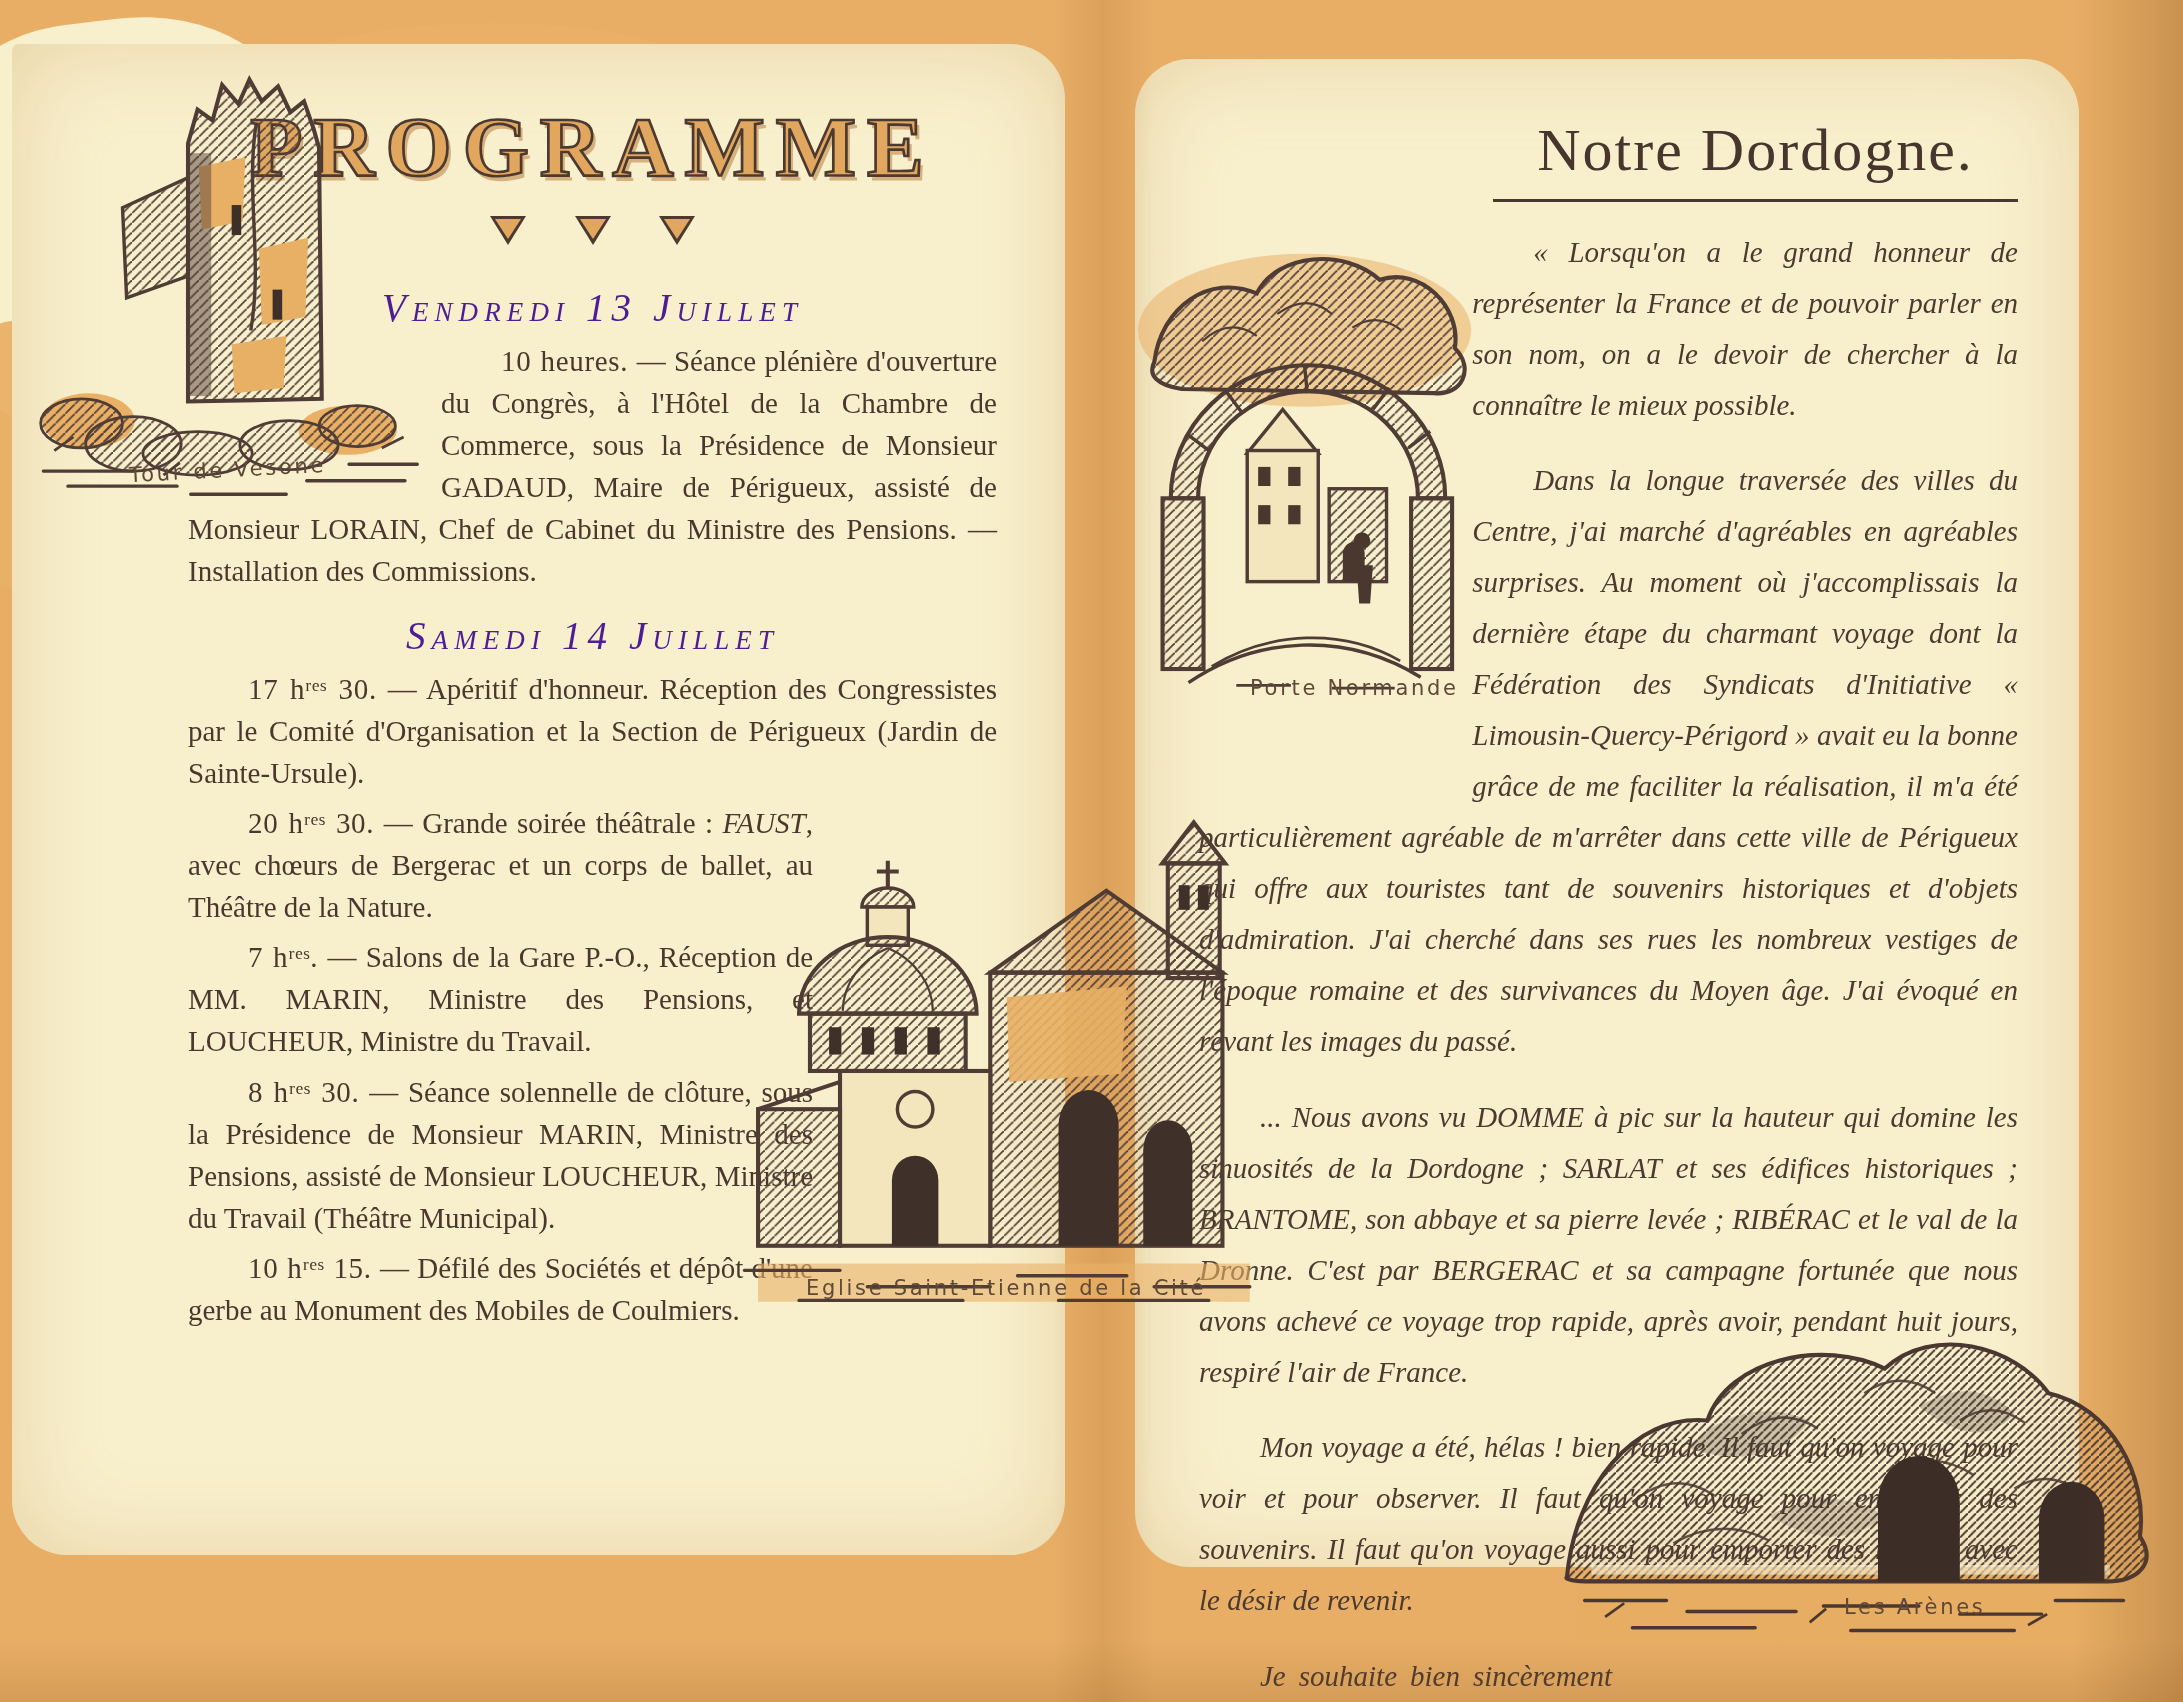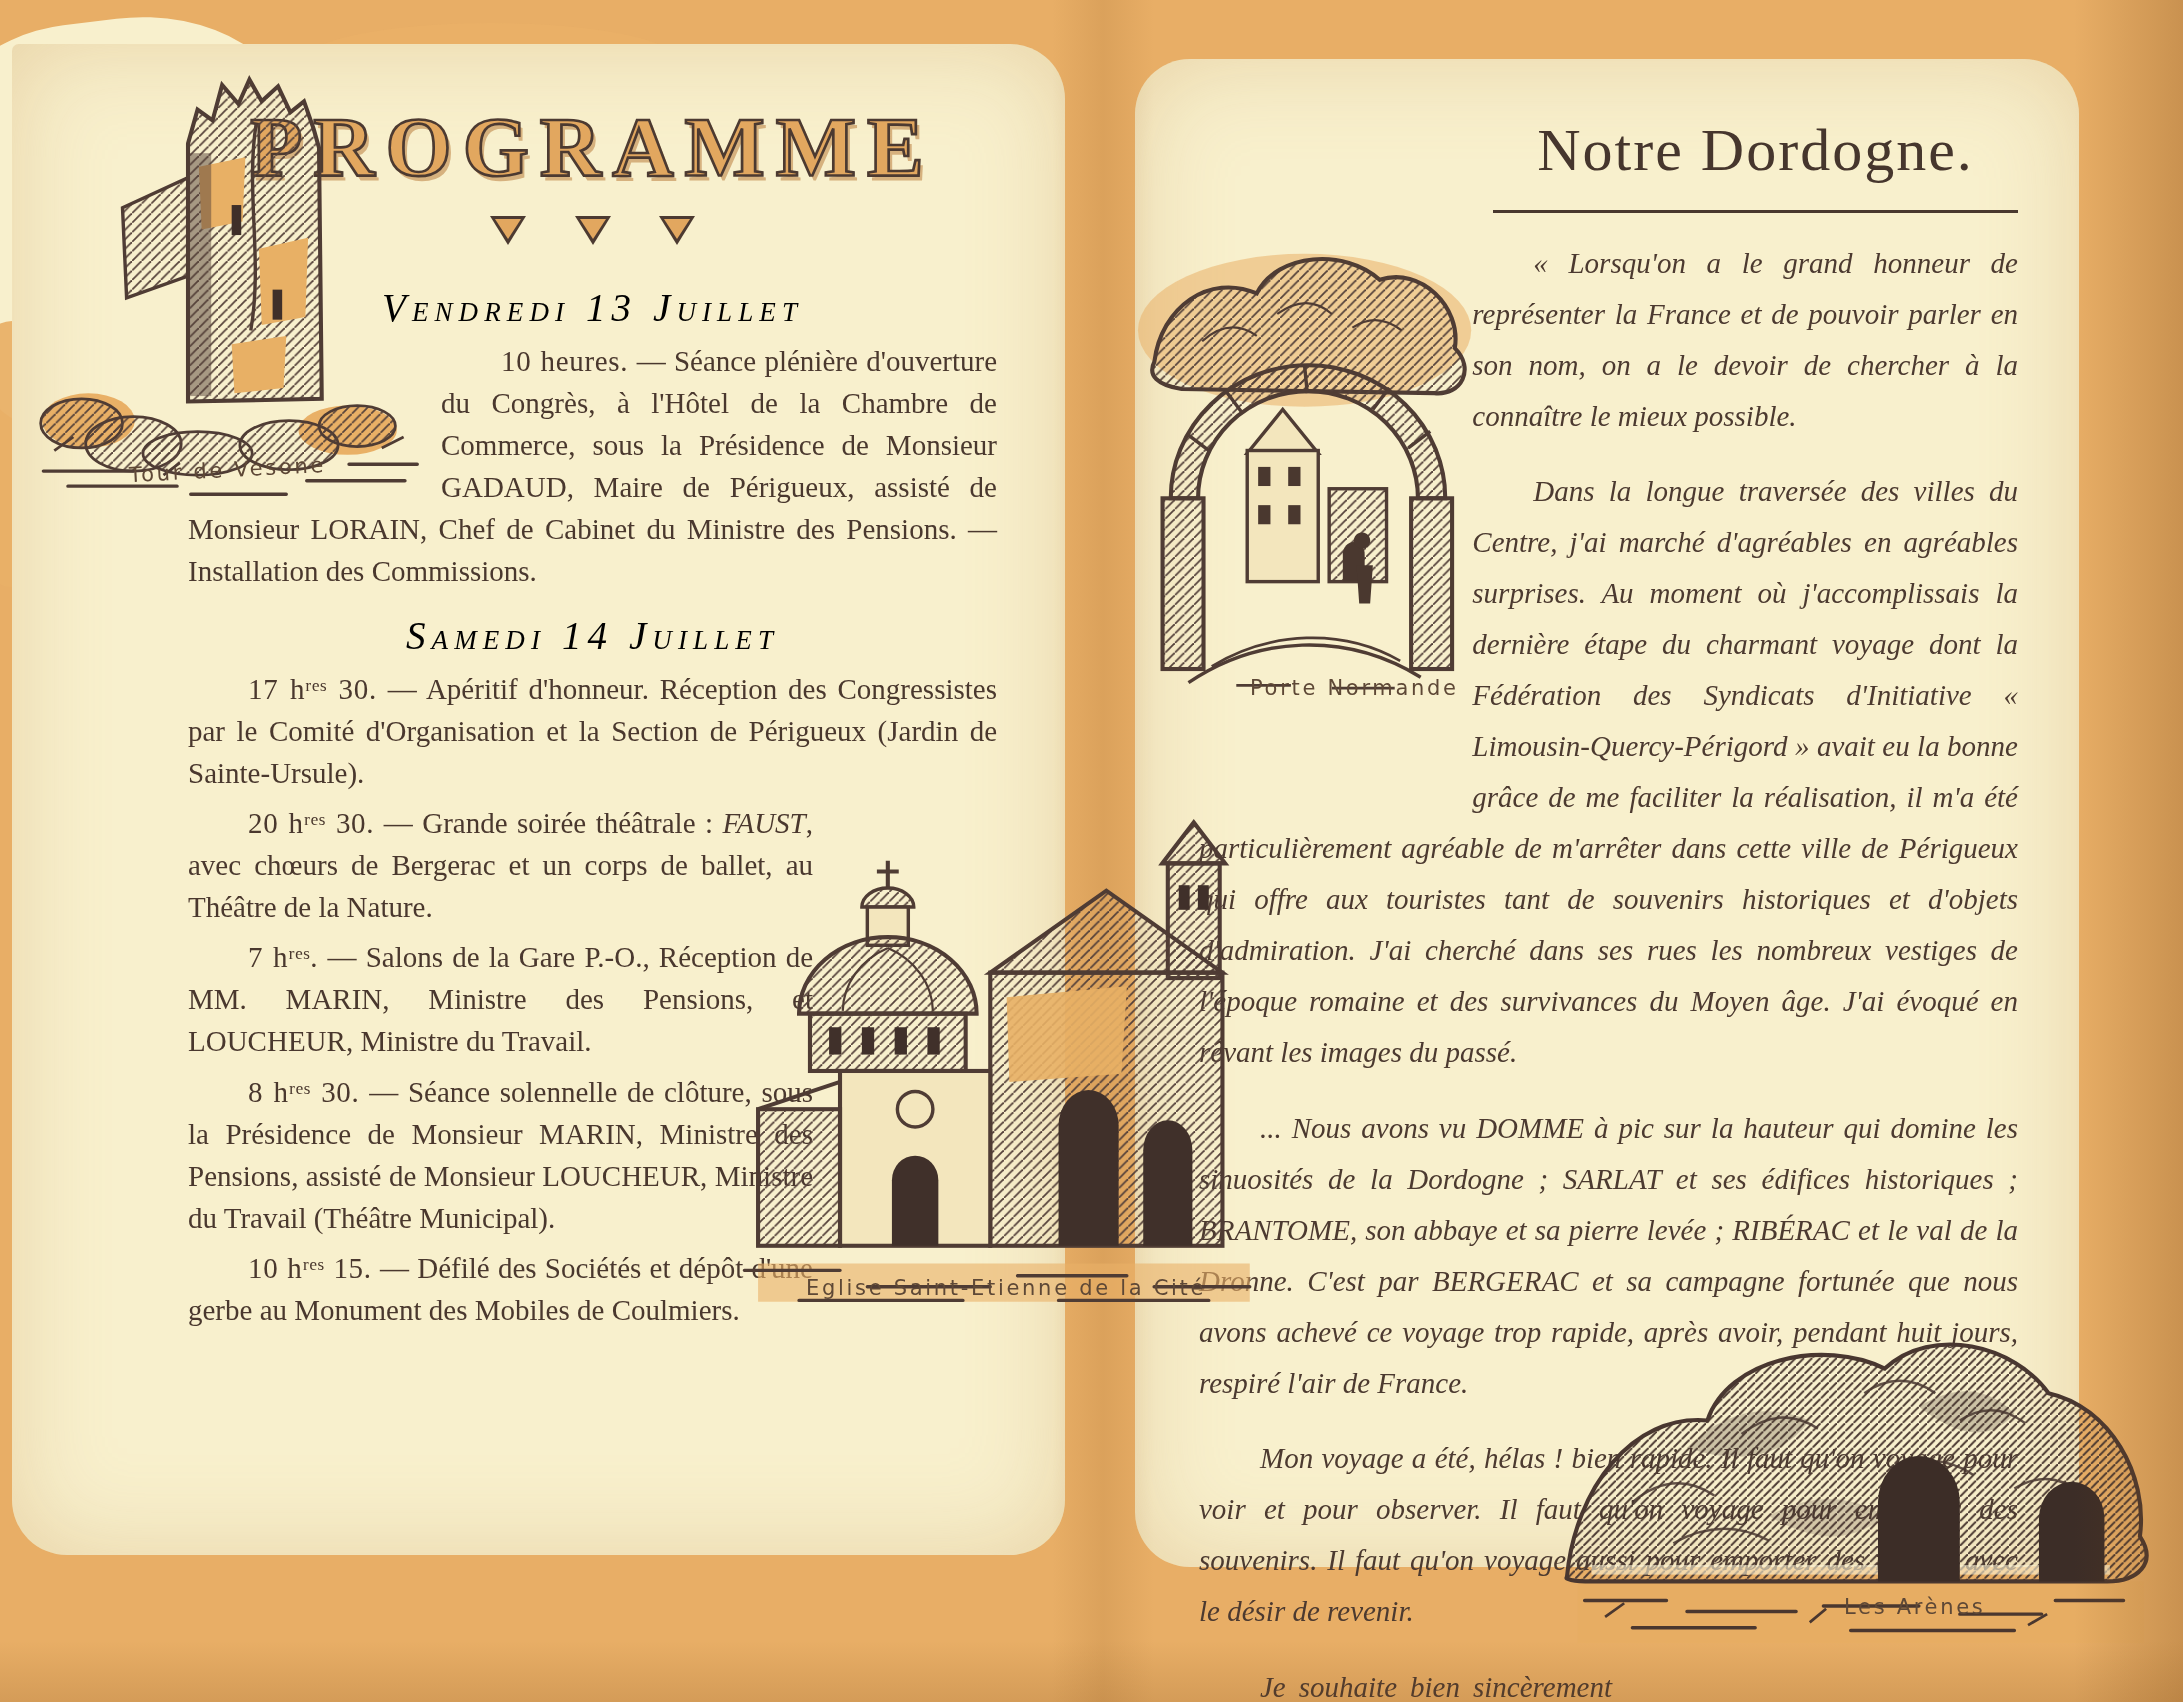--- a/index.html
+++ b/index.html
@@ -28,32 +28,32 @@
     letter-spacing:11px;color:#e2a75f;-webkit-text-stroke:2.7px #4c3a31;
     text-shadow:3.4px 4.8px 0 rgba(186,126,62,.55);margin:0;}
   .tri-row{text-align:center;height:48px;margin:18px 0 4.1px;}
   .tri{display:inline-block;width:0;height:0;border-left:18.4px solid transparent;
     border-right:18.4px solid transparent;border-top:29px solid #4c3a31;
     margin:0 20.5px;position:relative;vertical-align:top;}
   .tri::after{content:"";position:absolute;left:-13px;top:-26px;width:0;height:0;
     border-left:13px solid transparent;border-right:13px solid transparent;
     border-top:20px solid #e2a75f;}
   .sec-head{font-style:italic;font-variant:small-caps;text-align:center;
-    font-size:39px;letter-spacing:6.1px;margin:23px 0 11px;font-weight:500;color:#000000;}
+    font-size:39px;letter-spacing:6.1px;margin:23px 0 11px;font-weight:500;color:#4c1d95;}
   .entry{margin:8.2px 0 0;text-indent:60px;text-align:justify;}
   .entry .time{font-weight:normal;letter-spacing:0.7px;}
   .spacer-tower{float:left;width:253px;height:164px;}
   .spacer-church{float:right;width:263px;height:656px;margin-right:-79px;}
 
   
   .rcontent{position:absolute;left:1199px;top:113px;width:819px;
     font-style:italic;font-size:29px;line-height:51px;color:#4c3a30;}
   .r-title{font-style:normal;font-size:60px;line-height:75px;letter-spacing:2px;
     margin:0 0 4px 294px;text-align:center;color:#46362d;font-weight:500;
-    border-bottom:3.4px solid #49382e;padding-bottom:22px;}
+    border-bottom:3.4px solid #49382e;padding-bottom:11px;}
   .spacer-porte{float:left;width:287px;height:567px;margin-left:-13.7px;}
   .spacer-arenes{float:right;width:471px;height:423px;margin-top:58px;margin-right:-65px;}
   .rpara{margin:24.6px 0 0;text-indent:61px;text-align:justify;}
 
   
   .fig{position:absolute;}
   .fig svg{display:block;width:100%;height:100%;}
   .figcap{position:absolute;font-family:"DejaVu Sans",sans-serif;color:#5e4836;
     letter-spacing:2.7px;font-size:21px;white-space:nowrap;}
   .fig-tower{left:27px;top:41px;width:423px;height:485px;}

